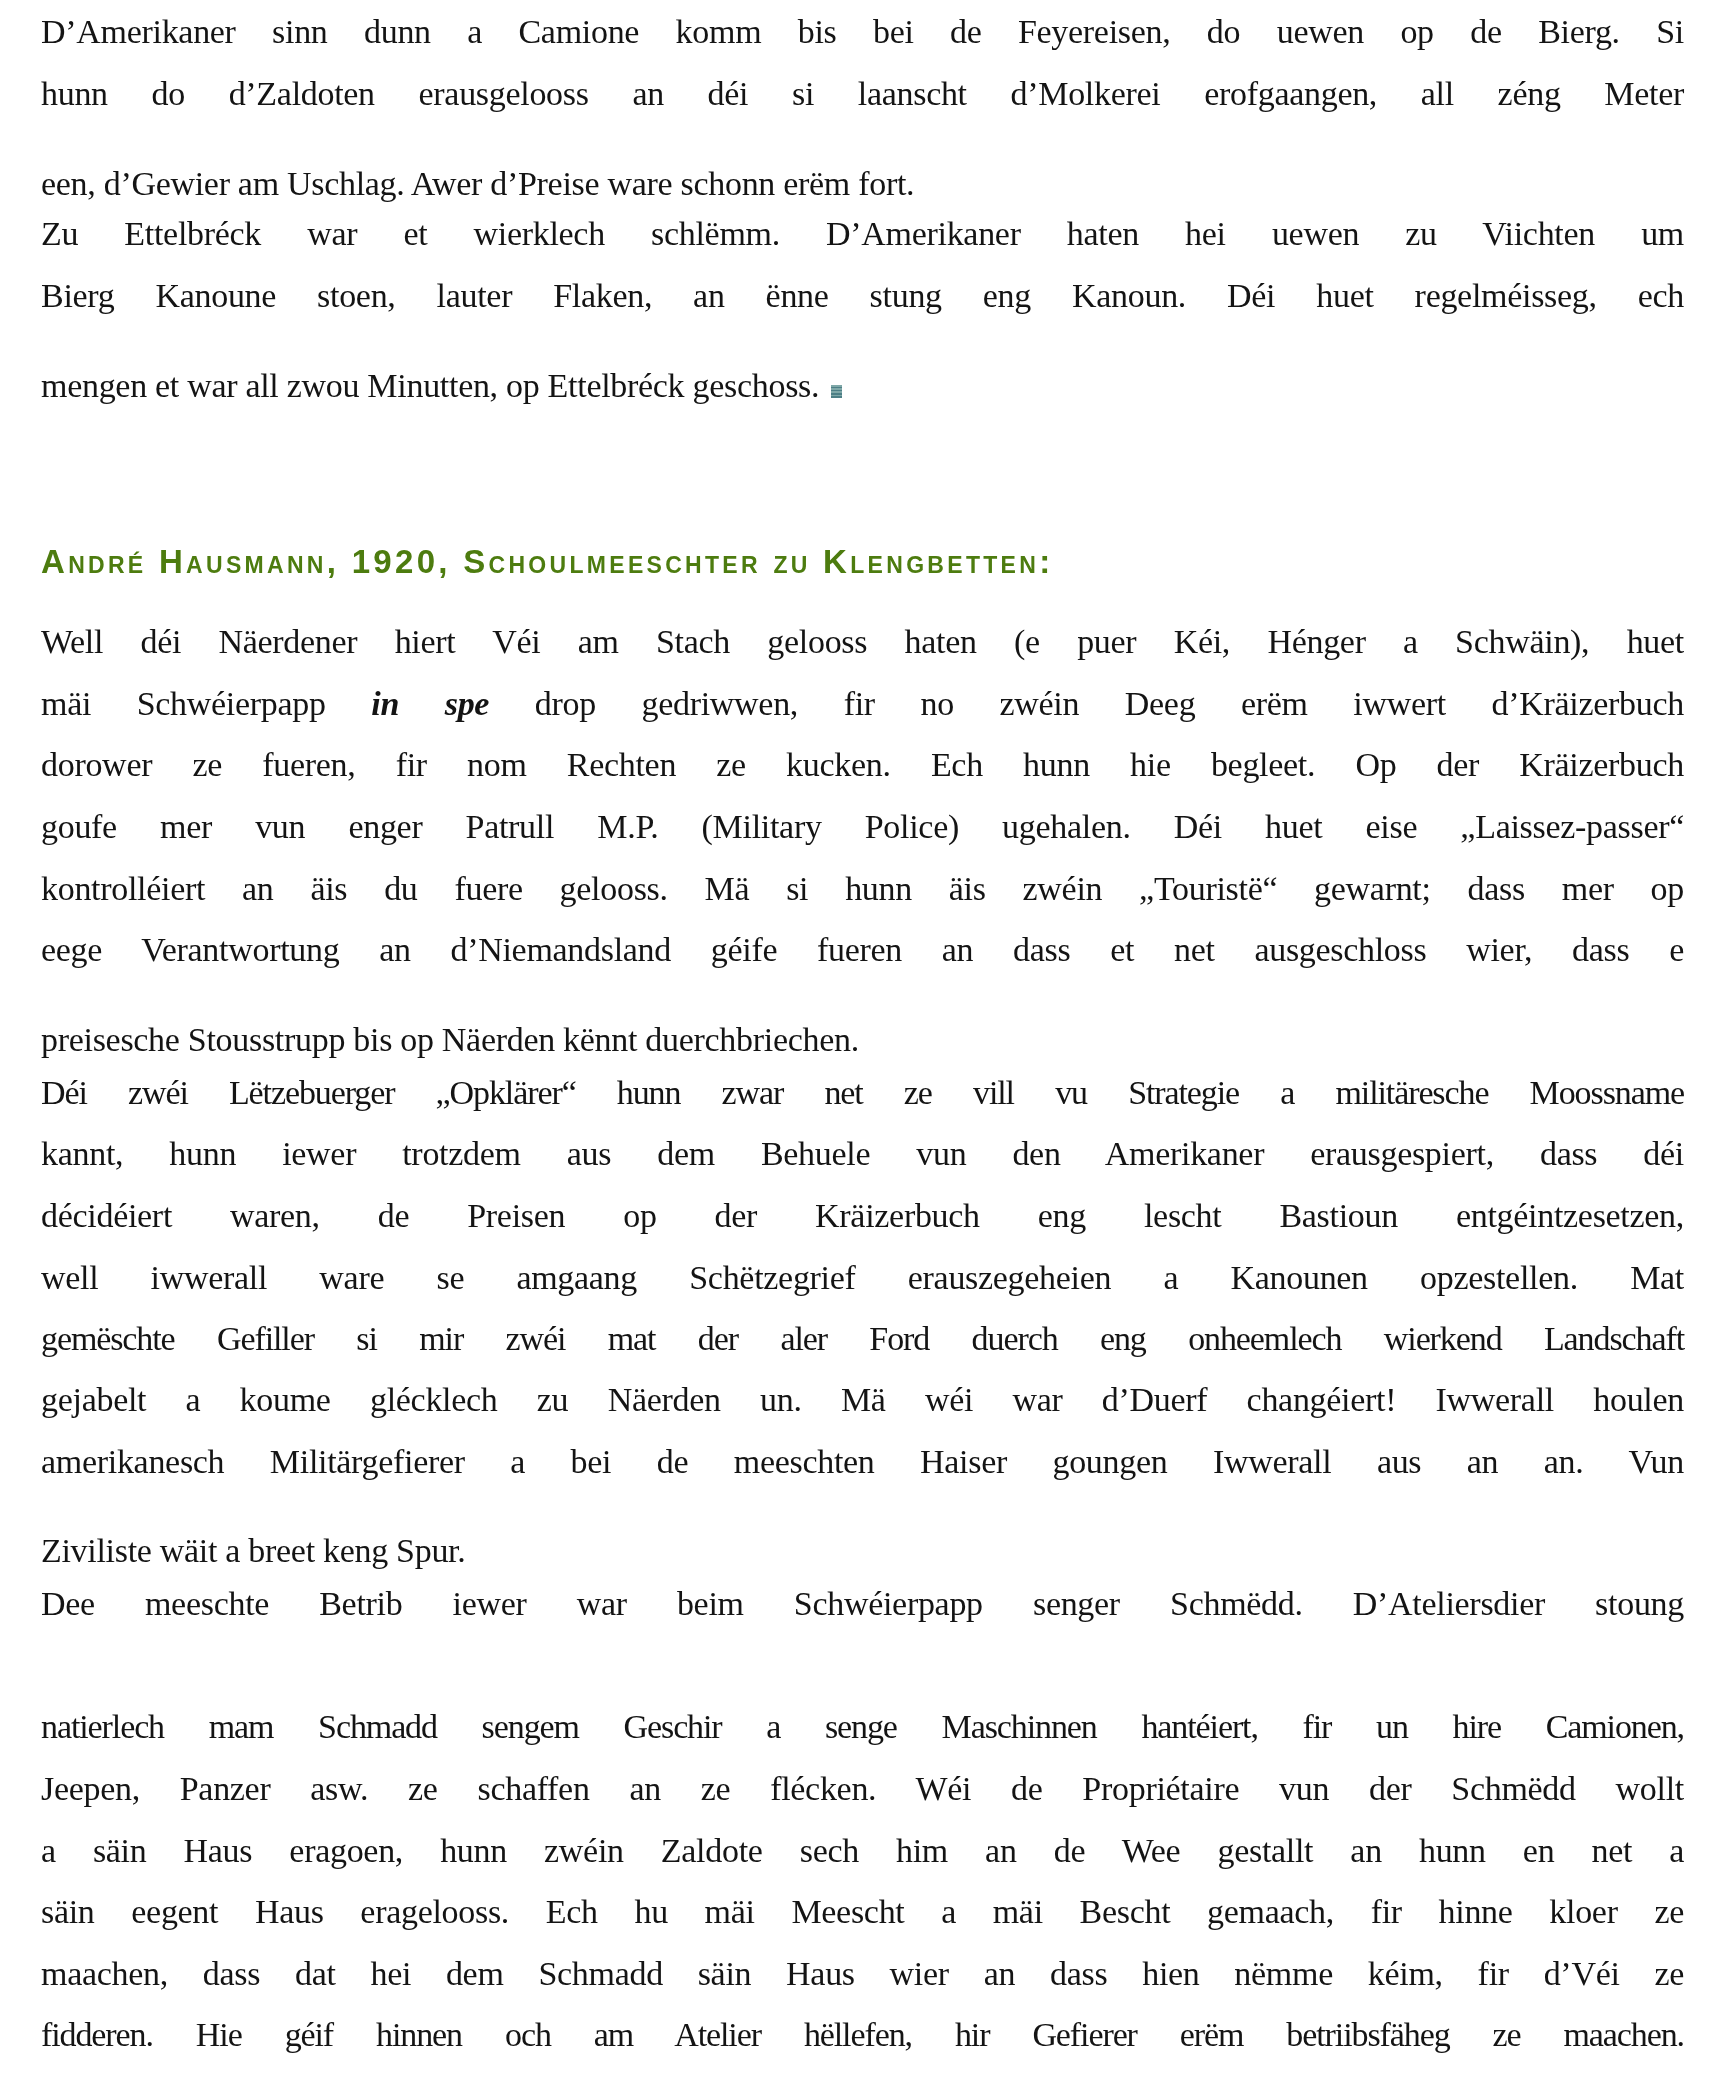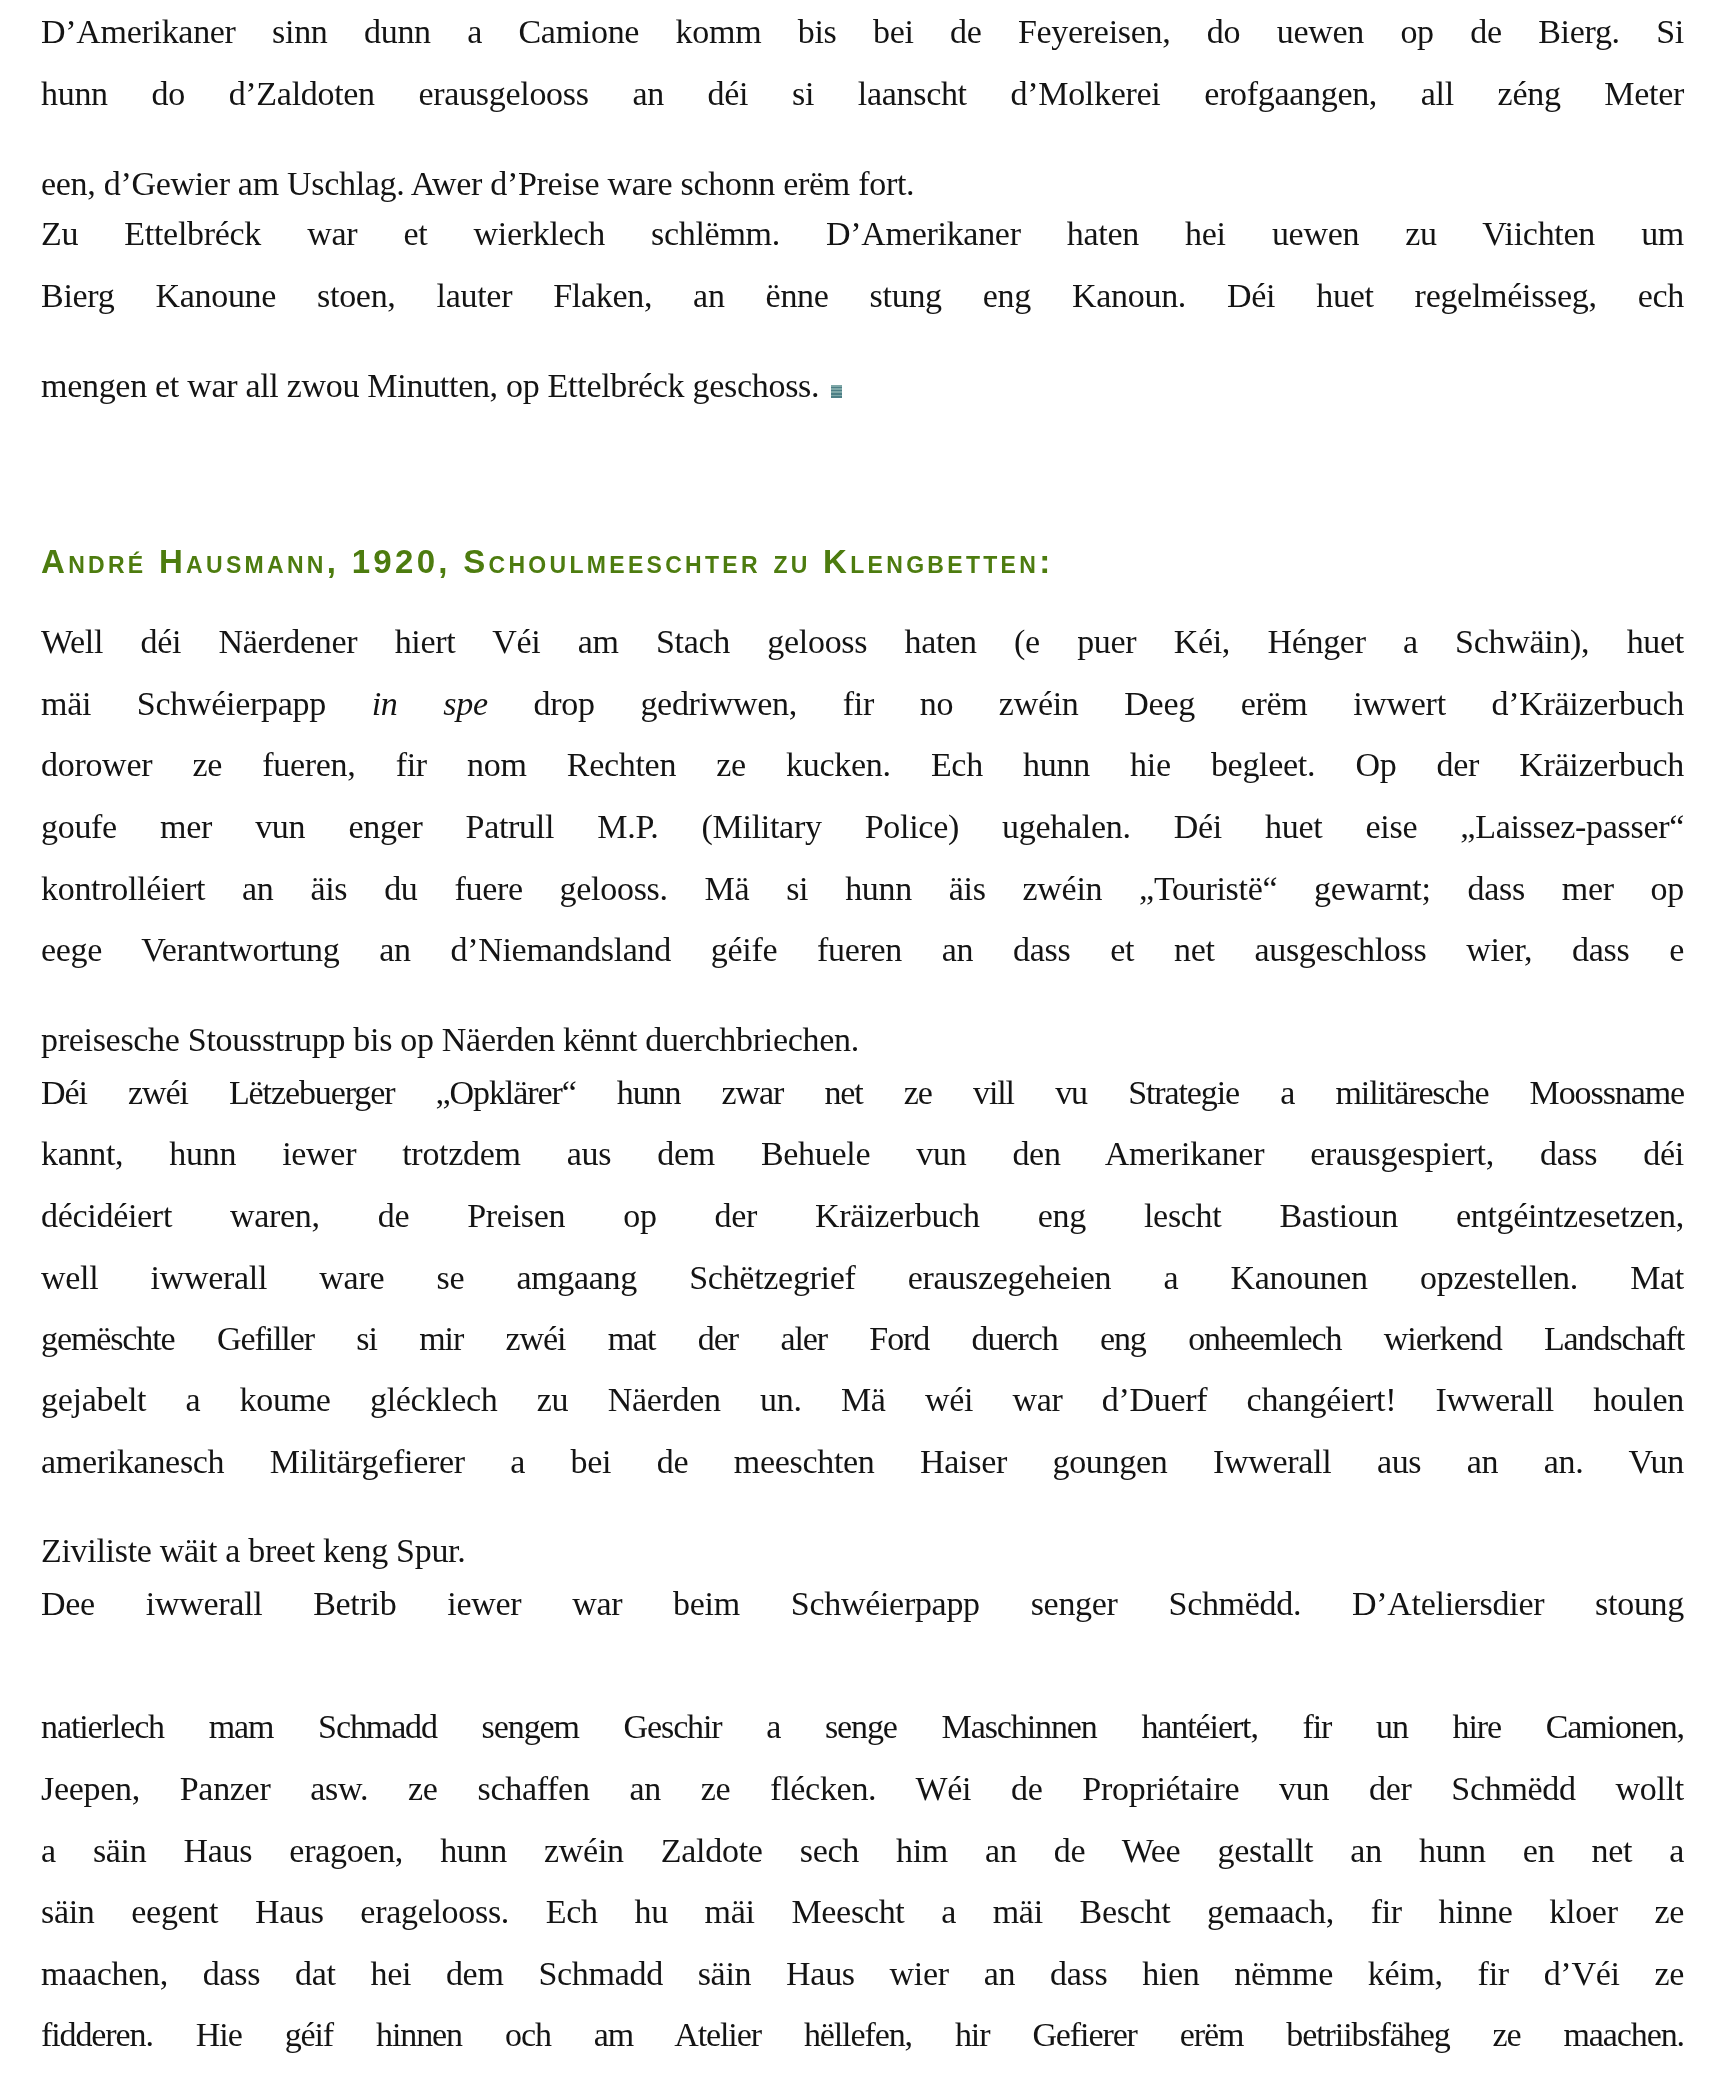--- a/index.html
+++ b/index.html
@@ -55,21 +55,21 @@
     white-space: nowrap;
   }
   .endmark {
     display: inline-block;
     width: 11.5px;
     height: 13px;
     margin-left: 11.5px;
     vertical-align: -0.8px;
     background: repeating-linear-gradient(0deg, #4d7f86 0px, #4d7f86 1.6px, #7fa8a8 1.6px, #7fa8a8 3.3px);
   }
-  em { font-style: italic; }
+  em { font-style: italic; font-weight: bold; }
 </style>
 </head>
 <body>
 
 <div class="page">
 
   <div class="line" style="top:6.6px">D’Amerikaner sinn dunn a Camione komm bis bei de Feyereisen, do uewen op de Bierg. Si</div>
   <div class="line" style="top:69px">hunn do d’Zaldoten erausgelooss an déi si laanscht d’Molkerei erofgaangen, all zéng Meter</div>
   <div class="line last" style="top:131px">een, d’Gewier am Uschlag. Awer d’Preise ware schonn erëm fort.</div>
 
@@ -93,21 +93,21 @@
 
   <div class="line cond" style="top:1068px">Déi zwéi Lëtzebuerger „Opklärer“ hunn zwar net ze vill vu Strategie a militäresche Moossname</div>
   <div class="line" style="top:1129px">kannt, hunn iewer trotzdem aus dem Behuele vun den Amerikaner erausgespiert, dass déi</div>
   <div class="line" style="top:1191px">décidéiert waren, de Preisen op der Kräizerbuch eng lescht Bastioun entgéintzesetzen,</div>
   <div class="line" style="top:1253px">well iwwerall ware se amgaang Schëtzegrief erauszegeheien a Kanounen opzestellen. Mat</div>
   <div class="line cond" style="top:1314px">gemëschte Gefiller si mir zwéi mat der aler Ford duerch eng onheemlech wierkend Landschaft</div>
   <div class="line" style="top:1375px">gejabelt a koume glécklech zu Näerden un. Mä wéi war d’Duerf changéiert! Iwwerall houlen</div>
   <div class="line" style="top:1437px">amerikanesch Militärgefierer a bei de meeschten Haiser goungen Iwwerall aus an an. Vun</div>
   <div class="line last" style="top:1498px">Ziviliste wäit a breet keng Spur.</div>
 
-  <div class="line" style="top:1579px">Dee iwwerall Betrib iewer war beim Schwéierpapp senger Schmëdd. D’Ateliersdier stoung</div>
+  <div class="line" style="top:1579px">Dee meeschte Betrib iewer war beim Schwéierpapp senger Schmëdd. D’Ateliersdier stoung</div>
   <div class="line cond" style="top:1702px">natierlech mam Schmadd sengem Geschir a senge Maschinnen hantéiert, fir un hire Camionen,</div>
   <div class="line" style="top:1764px">Jeepen, Panzer asw. ze schaffen an ze flécken. Wéi de Propriétaire vun der Schmëdd wollt</div>
   <div class="line" style="top:1826px">a säin Haus eragoen, hunn zwéin Zaldote sech him an de Wee gestallt an hunn en net a</div>
   <div class="line" style="top:1887px">säin eegent Haus eragelooss. Ech hu mäi Meescht a mäi Bescht gemaach, fir hinne kloer ze</div>
   <div class="line" style="top:1949px">maachen, dass dat hei dem Schmadd säin Haus wier an dass hien nëmme kéim, fir d’Véi ze</div>
   <div class="line cond" style="top:2010px">fidderen. Hie géif hinnen och am Atelier hëllefen, hir Gefierer erëm betriibsfäheg ze maachen.</div>
 
 </div>
 
 

